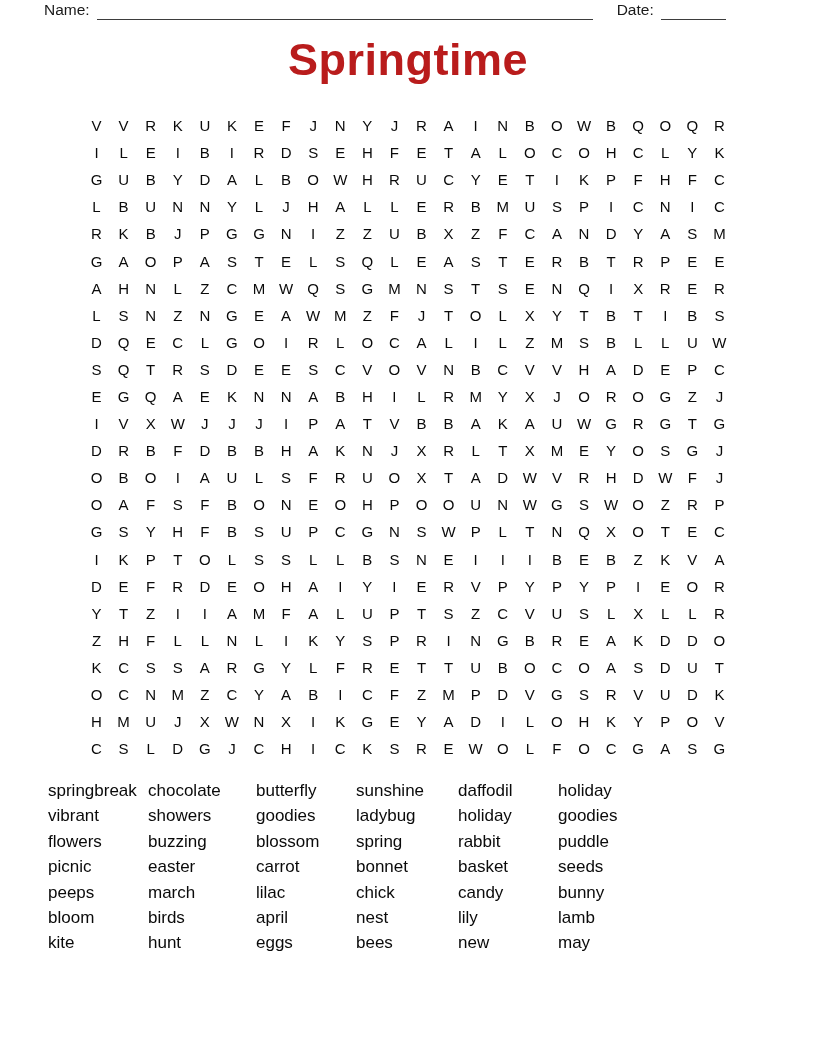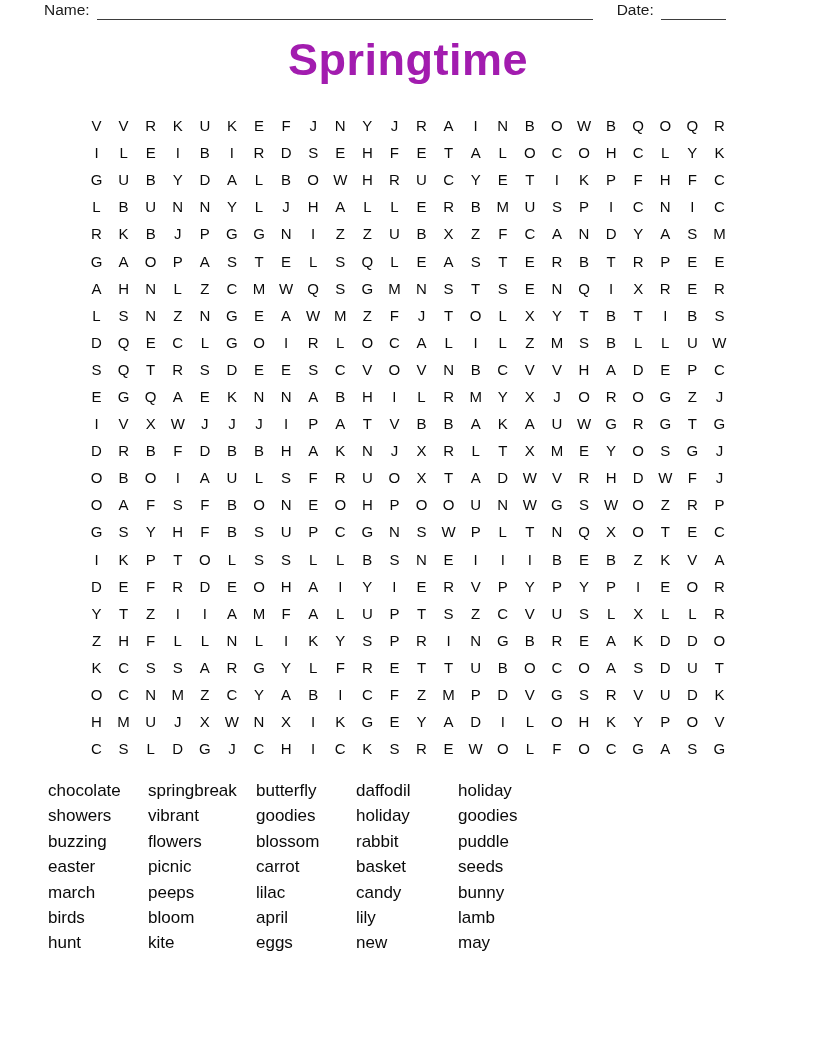--- a/index.html
+++ b/index.html
@@ -22,21 +22,21 @@
   .header-label { white-space: nowrap; padding-bottom: 1px; }
   .fill-line { border-bottom: 1.6px solid #3d3d3d; height: 16px; }
   .name-line { width: 496px; margin-left: 7px; margin-right: 24px; }
   .date-line { width: 65px; margin-left: 7px; }
 
   
   .title {
     position: absolute; top: 34px; left: 0; width: 816px;
     text-align: center;
     font-size: 45px; font-weight: 600; letter-spacing: 0.5px;
-    color: #a21caf;
+    color: #b91c1c;
   }
 
   
   .letter-grid {
     position: absolute; left: 83px; top: 112px; width: 650px;
   }
   .grid-row {
     display: grid;
     grid-template-columns: repeat(24, 1fr);
     height: 27.1px;
@@ -699,47 +699,56 @@
         <span class="grid-letter">C</span>
         <span class="grid-letter">G</span>
         <span class="grid-letter">A</span>
         <span class="grid-letter">S</span>
         <span class="grid-letter">G</span>
       </div>
     </div>
 
   <div class="word-list" id="word-list">
       <div class="word-col">
+        <div class="word-item">springbreak</div>
+        <div class="word-item">vibrant</div>
+        <div class="word-item">flowers</div>
+        <div class="word-item">picnic</div>
+        <div class="word-item">peeps</div>
+        <div class="word-item">bloom</div>
+        <div class="word-item">kite</div>
+      </div>
+      <div class="word-col">
         <div class="word-item">chocolate</div>
         <div class="word-item">showers</div>
         <div class="word-item">buzzing</div>
         <div class="word-item">easter</div>
         <div class="word-item">march</div>
         <div class="word-item">birds</div>
         <div class="word-item">hunt</div>
-      </div>
-      <div class="word-col">
-        <div class="word-item">springbreak</div>
-        <div class="word-item">vibrant</div>
-        <div class="word-item">flowers</div>
-        <div class="word-item">picnic</div>
-        <div class="word-item">peeps</div>
-        <div class="word-item">bloom</div>
-        <div class="word-item">kite</div>
       </div>
       <div class="word-col">
         <div class="word-item">butterfly</div>
         <div class="word-item">goodies</div>
         <div class="word-item">blossom</div>
         <div class="word-item">carrot</div>
         <div class="word-item">lilac</div>
         <div class="word-item">april</div>
         <div class="word-item">eggs</div>
       </div>
       <div class="word-col">
+        <div class="word-item">sunshine</div>
+        <div class="word-item">ladybug</div>
+        <div class="word-item">spring</div>
+        <div class="word-item">bonnet</div>
+        <div class="word-item">chick</div>
+        <div class="word-item">nest</div>
+        <div class="word-item">bees</div>
+      </div>
+      <div class="word-col">
         <div class="word-item">daffodil</div>
         <div class="word-item">holiday</div>
         <div class="word-item">rabbit</div>
         <div class="word-item">basket</div>
         <div class="word-item">candy</div>
         <div class="word-item">lily</div>
         <div class="word-item">new</div>
       </div>
       <div class="word-col">
         <div class="word-item">holiday</div>

